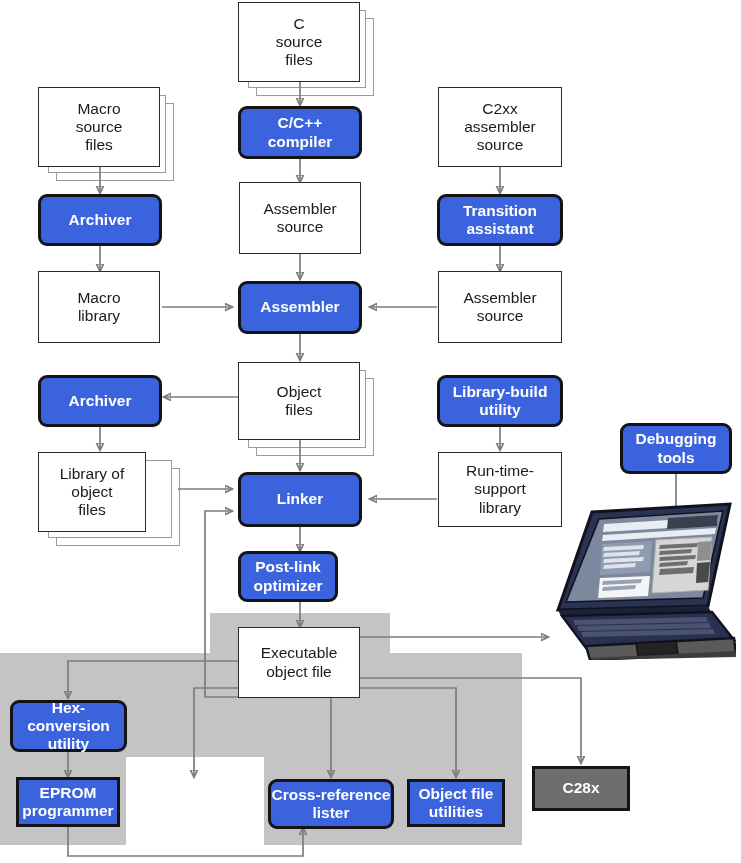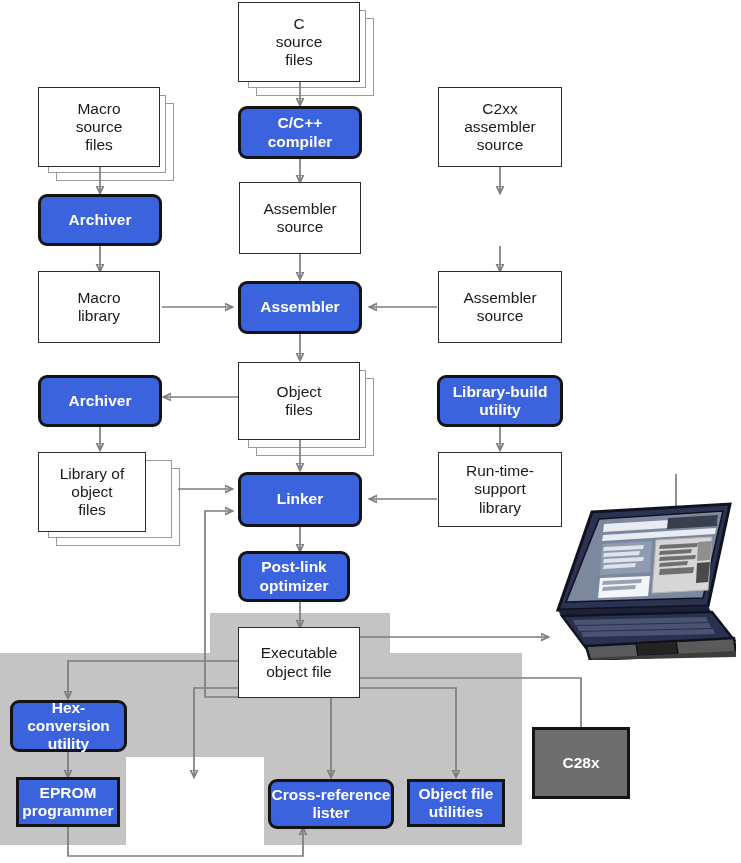--- a/index.html
+++ b/index.html
@@ -209,42 +209,44 @@
   <div class="node data-box" style="left:38px;top:452px;width:108px;height:80px;">Library of<br>object<br>files</div>
 
   <div class="node data-box" style="left:438px;top:452px;width:124px;height:75px;">Run-time-<br>support<br>library</div>
 
   <div class="node data-box" style="left:238px;top:627px;width:122px;height:71px;">Executable<br>object file</div>
 
   <div class="node tool-box" style="left:238px;top:106px;width:124px;height:53px;">C/C++<br>compiler</div>
 
   <div class="node tool-box" style="left:38px;top:194px;width:124px;height:52px;">Archiver</div>
 
+  <div class="node tool-box" style="left:437px;top:194px;width:126px;height:52px;">Transition<br>assistant</div>
 
   <div class="node tool-box" style="left:238px;top:281px;width:124px;height:53px;">Assembler</div>
 
   <div class="node tool-box" style="left:38px;top:375px;width:124px;height:52px;">Archiver</div>
 
   <div class="node tool-box" style="left:437px;top:375px;width:126px;height:52px;">Library-build<br>utility</div>
 
+  <div class="node tool-box" style="left:620px;top:423px;width:112px;height:51px;">Debugging<br>tools</div>
 
   <div class="node tool-box" style="left:238px;top:472px;width:124px;height:55px;">Linker</div>
 
-  <div class="node tool-box" style="left:238px;top:551px;width:112px;height:51px;">Post-link<br>optimizer</div>
+  <div class="node tool-box" style="left:238px;top:551px;width:100px;height:51px;">Post-link<br>optimizer</div>
 
   <div class="node tool-box" style="left:10px;top:700px;width:117px;height:52px;">Hex-conversion<br>utility</div>
 
   <div class="node tool-box square" style="left:16px;top:777px;width:104px;height:50px;">EPROM<br>programmer</div>
 
 
   <div class="node tool-box" style="left:268px;top:779px;width:126px;height:50px;">Cross-reference<br>lister</div>
 
   <div class="node tool-box square" style="left:407px;top:779px;width:98px;height:48px;">Object file<br>utilities</div>
 
-  <div class="node target-box" style="left:532px;top:727px;width:98px;height:72px;">C28x</div>
+  <div class="node target-box" style="left:532px;top:766px;width:98px;height:45px;">C28x</div>
 
   <svg id="laptop" viewBox="0 0 196 162">
 
     <polygon points="52,14 190,6 168,108 18,112" fill="#2c3352" stroke="#10131f" stroke-width="3"></polygon>
 
     <polygon points="59,21 183,13 163,100 26,104" fill="#7b889e" stroke="#10131f" stroke-width="1.6"></polygon>
 
     <polygon points="64,26 178,19 177,27 63,34" fill="#e9ecf2"></polygon>
     <polygon points="128,20 178,17 177,28 127,31" fill="#3a3f4d"></polygon>
     <polygon points="63,37 176,30 175,36 62,43" fill="#e9ecf2"></polygon>

